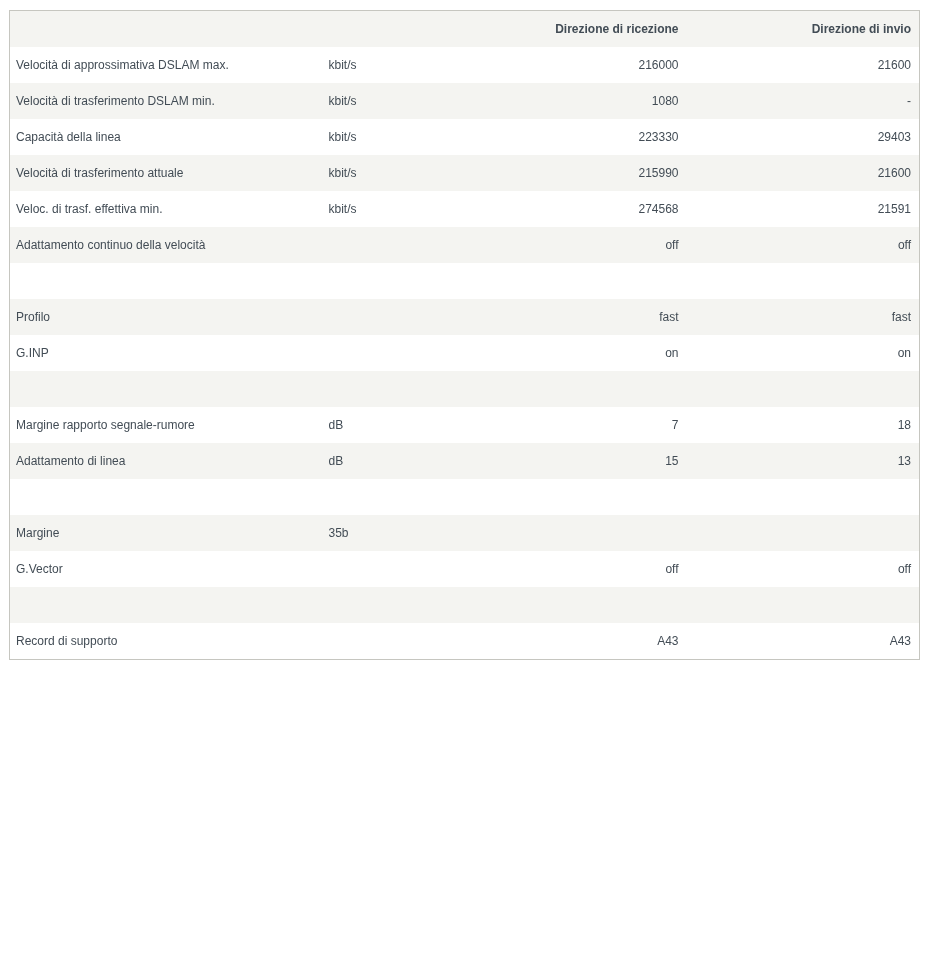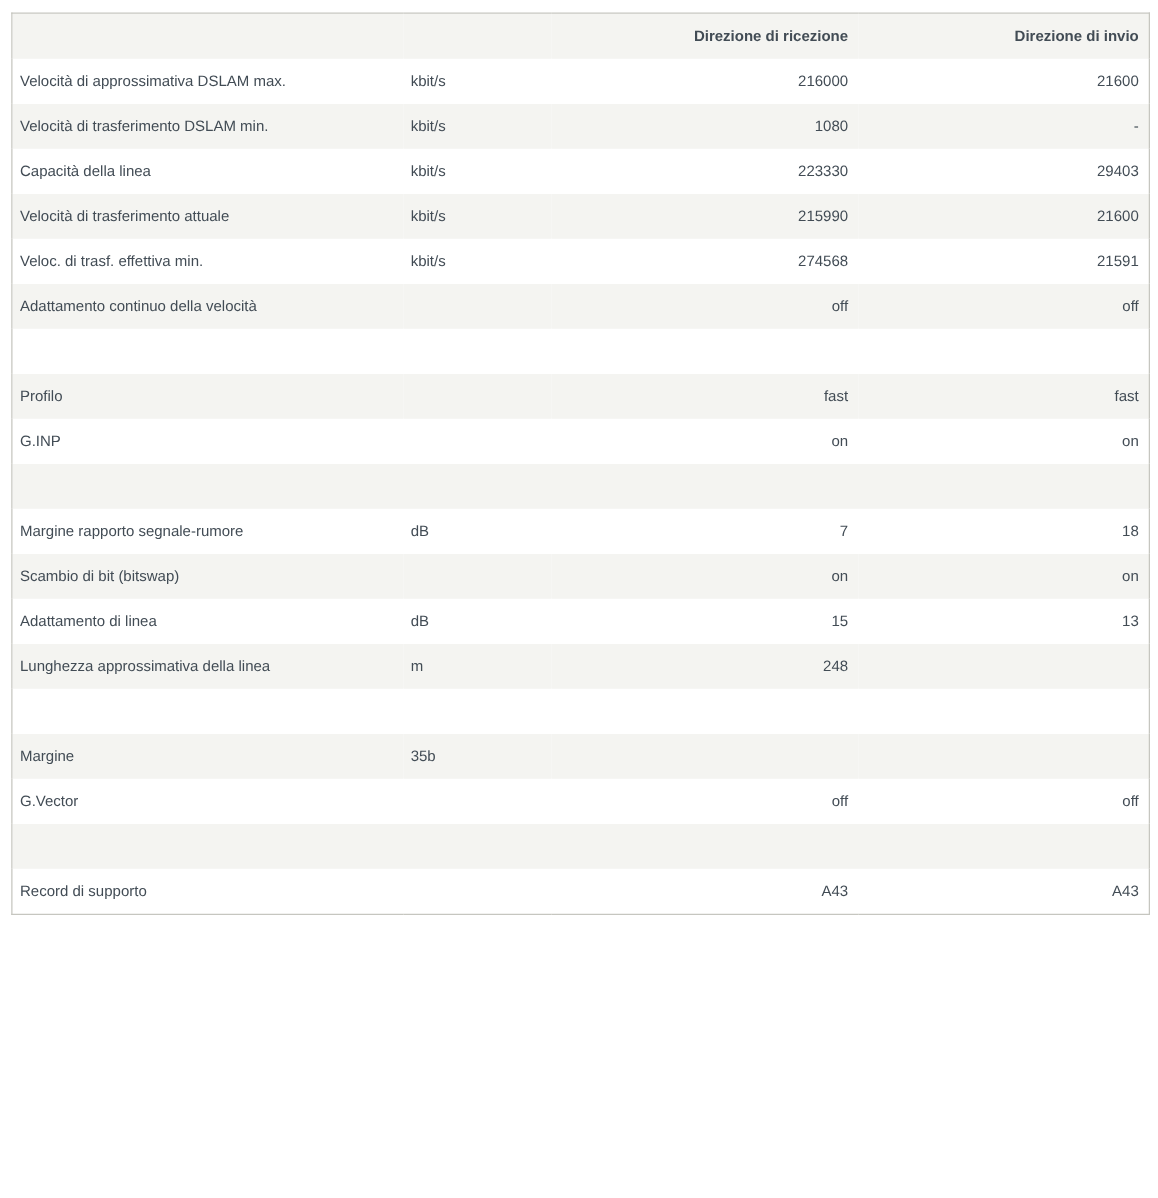--- a/index.html
+++ b/index.html
@@ -118,36 +118,24 @@
       <tr class="spacer">
         <td colspan="4">&nbsp;</td>
       </tr>
       <tr>
         <td class="c-label">Margine rapporto segnale-rumore</td>
         <td class="c-unit">dB</td>
         <td class="c-rx">7</td>
         <td class="c-tx">18</td>
       </tr>
       <tr>
-        <td class="c-label">Scambio di bit (bitswap)</td>
-        <td class="c-unit"></td>
-        <td class="c-rx">on</td>
-        <td class="c-tx">on</td>
-      </tr>
-      <tr>
         <td class="c-label">Adattamento di linea</td>
         <td class="c-unit">dB</td>
         <td class="c-rx">15</td>
         <td class="c-tx">13</td>
-      </tr>
-      <tr>
-        <td class="c-label">Lunghezza approssimativa della linea</td>
-        <td class="c-unit">m</td>
-        <td class="c-rx">248</td>
-        <td class="c-tx"></td>
       </tr>
       <tr class="spacer">
         <td colspan="4">&nbsp;</td>
       </tr>
       <tr>
         <td class="c-label">Margine</td>
         <td class="c-unit">35b</td>
         <td class="c-rx"></td>
         <td class="c-tx"></td>
       </tr>

